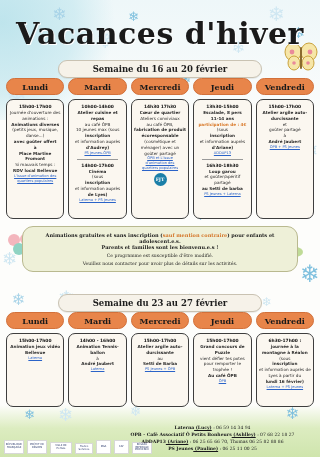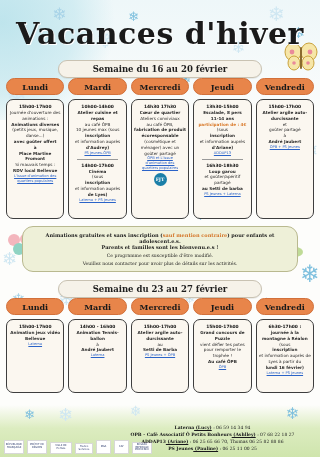--- a/index.html
+++ b/index.html
@@ -268,21 +268,21 @@
 
 <div class="notice">
   <div class="l1">
     <span>Animations gratuites et sans inscription (</span><span style="color:#d4762a;">sauf mention contraire</span><span>) pour enfants et adolescent.e.s.</span>
   </div>
   <div class="l1">Parents et familles sont les bienvenu.e.s !</div>
   <div class="l2">Ce programme est susceptible d'être modifié.</div>
   <div class="l2">Veuillez nous contacter pour avoir plus de détails sur les activités.</div>
 </div>
 
-<div class="week-banner" style="margin-top:8px;">Semaine du  23 au 27 février</div>
+<div class="week-banner" style="margin-top:22px;">Semaine du  23 au 27 février</div>
 <div class="days-row">
   <div class="day-pill">Lundi</div>
   <div class="day-pill">Mardi</div>
   <div class="day-pill">Mercredi</div>
   <div class="day-pill">Jeudi</div>
   <div class="day-pill">Vendredi</div>
 </div>
 <div class="cards-row" id="cards-week-2">
     <div class="card w2">
       <div class="blk">

